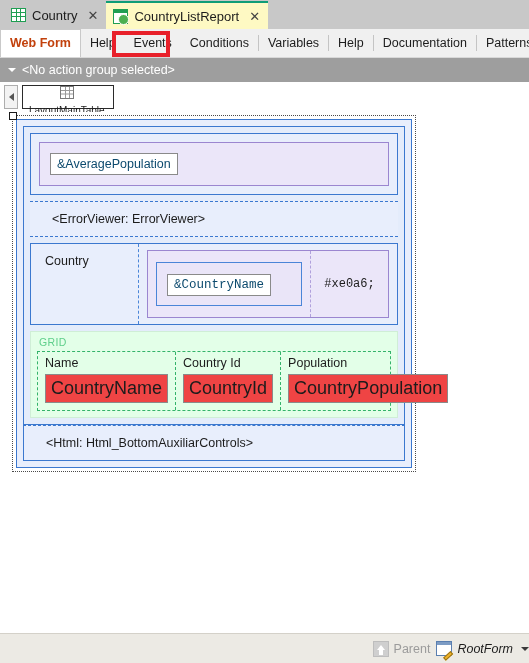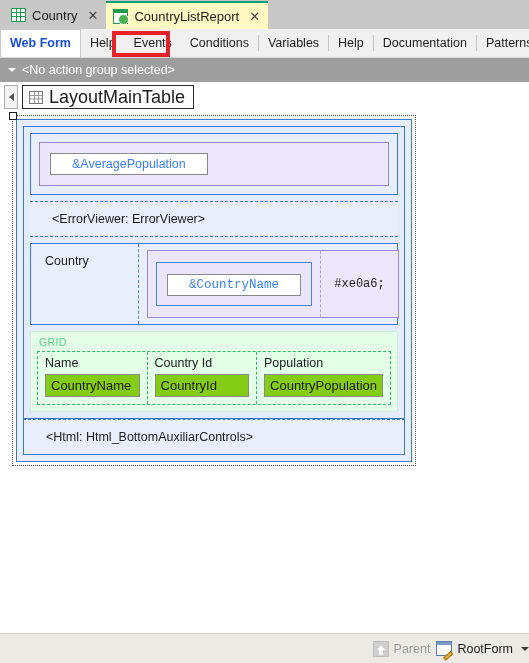--- a/index.html
+++ b/index.html
@@ -101,21 +101,21 @@
   .subtab {
     font-size: 12.5px;
     color: #1c1c1c;
     padding: 0 9px;
     line-height: 28px;
     white-space: nowrap;
     cursor: default;
     position: relative;
   }
   .subtab.sel {
-    color: #1d4ed8;
+    color: #c2410c;
     font-weight: bold;
     background: #ffffff;
     border: 1px solid #c9c9c9;
     border-bottom: none;
     line-height: 26px;
     height: 28px;
     box-sizing: border-box;
   }
   .subtab-sep {
     width: 1px; height: 16px; background: #c4c4c4; flex: none;
@@ -175,23 +175,24 @@
     border-top: 4px solid transparent;
     border-bottom: 4px solid transparent;
     border-right: 5px solid #555;
   }
   .crumb-item {
     height: 24px;
     border: 1px solid #2b2b2b;
     background: #ffffff;
     display: flex; align-items: center; gap: 6px;
     padding: 0 8px 0 6px;
-    font-size: 18px;
-    color: #1c1c1c;
-    box-sizing: border-box;
+    font-size: 10px;
+    color: #1c1c1c;
+    box-sizing: border-box;
+    flex-direction: column;
   }
   .ico-table-sm {
     width: 14px; height: 13px;
     border: 1.2px solid #7a7a7a;
     background: #fff;
     position: relative; flex: none; box-sizing: border-box;
   }
   .ico-table-sm::before {
     content: "";
     position: absolute; left: 0; right: 0; top: 3px; height: 1px;
@@ -279,22 +280,22 @@
   }
   .pcell-value {
     flex: 1;
     padding: 0 10px;
     display: flex; align-items: center;
   }
   .var-field {
     border: 1.3px solid #8a8a8a;
     background: #ffffff;
     font-size: 12.5px;
-    color: #3b82f6;
-    padding: 3px 21px;
+    color: #0c4a6e;
+    padding: 3px 6px;
     box-sizing: border-box;
     white-space: nowrap;
   }
 
   
   .dash-row {
     border-top: 1.4px dashed #3b78cf;
     border-bottom: 1.4px dashed #3b78cf;
     padding: 10px 0 10px 22px;
     font-size: 12.5px;
@@ -396,22 +397,22 @@
     box-sizing: border-box;
   }
   .grid-col:last-child { border-right: none; }
   .grid-col-head {
     font-size: 12.5px;
     color: #1c1c1c;
     padding-bottom: 4px;
   }
   .grid-cell {
     border: 1.2px solid #8a8a8a;
-    background: #84cc16;
-    font-size: 13px;
+    background: #ef4444;
+    font-size: 18px;
     color: #1c1c1c;
     padding: 3px 5px;
     box-sizing: border-box;
     white-space: nowrap;
     overflow: hidden;
   }
 
   
   .statusbar {
     position: absolute;
@@ -425,21 +426,21 @@
     padding-left: 6px;
     box-sizing: border-box;
     justify-content: flex-end;
   }
   .sb-item {
     display: flex; align-items: center; gap: 5px;
     font-size: 12.5px;
     cursor: default;
   }
   .sb-item.disabled { color: #9b9b9b; }
-  .sb-item.enabled { color: #1c1c1c; }
+  .sb-item.enabled { color: #1c1c1c; font-style: italic; }
   .ico-up-arrow {
     width: 16px; height: 16px;
     background: #cfcfcf;
     border: 1px solid #bdbdbd;
     position: relative; flex: none;
     box-sizing: border-box;
   }
   .ico-up-arrow::after {
     content: "";
     position: absolute; left: 50%; top: 3px;

